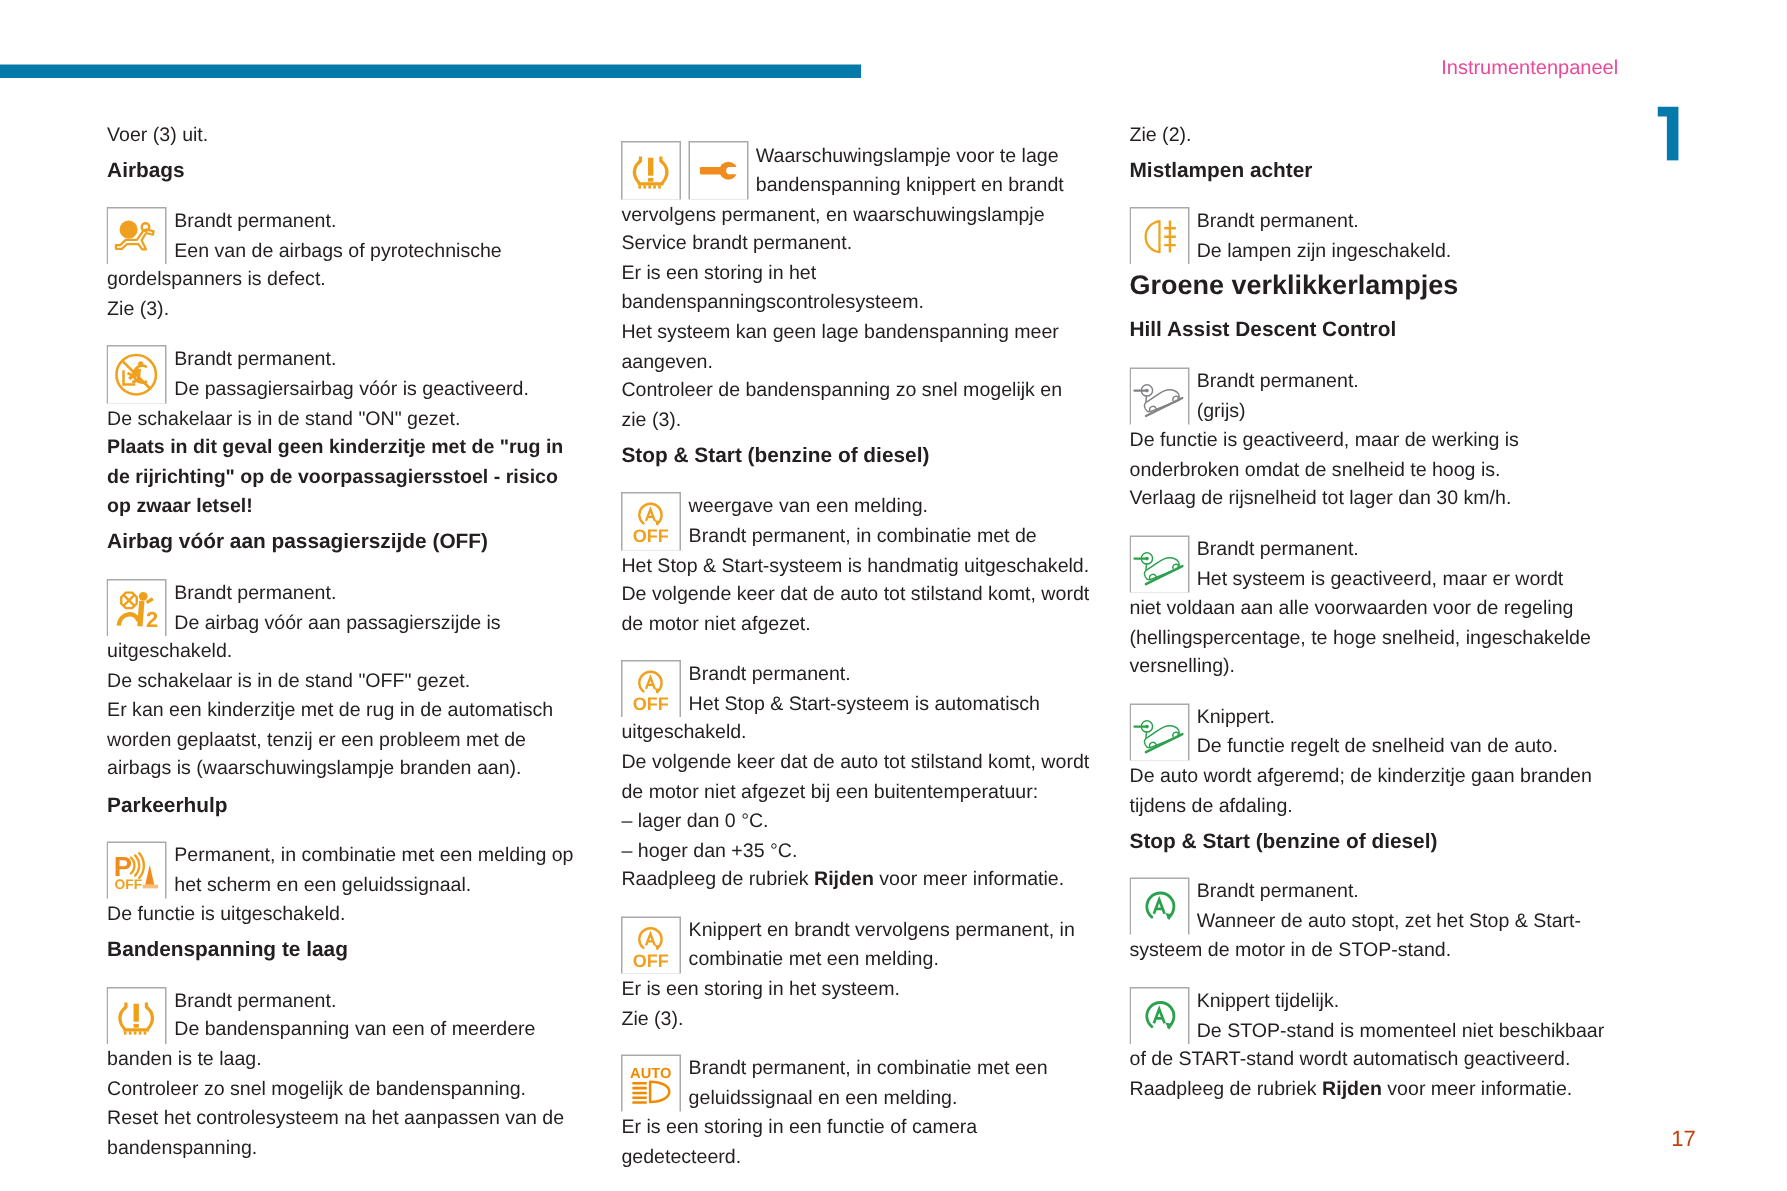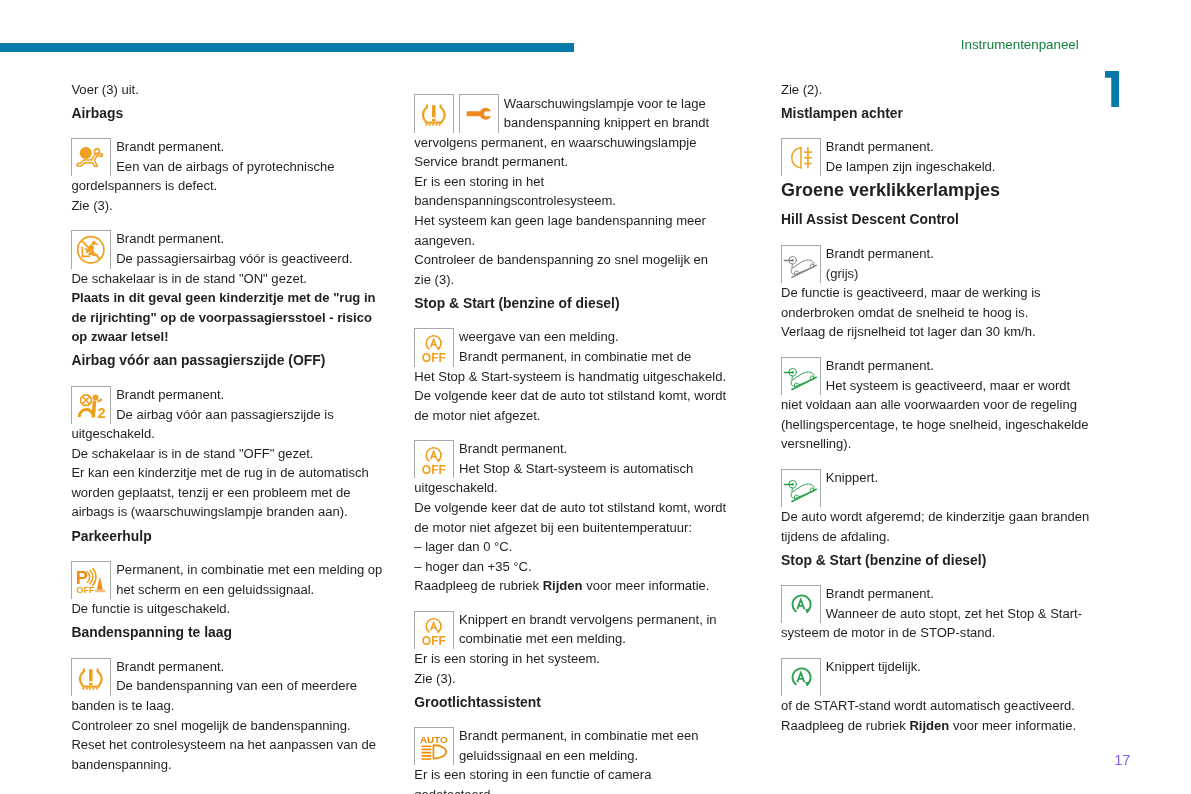--- a/index.html
+++ b/index.html
@@ -1,28 +1,28 @@
 <!DOCTYPE html>
 <html><head>
 <meta charset="utf-8">
 <style>
   html,body{margin:0;padding:0;}
   body{width:1191px;height:794px;background:#ffffff;
        font-family:"Liberation Sans",sans-serif;color:#231f20;position:relative;overflow:hidden;}
   .page{position:absolute;left:0;top:0;width:1191px;height:794px;}
 
-  .hdr-title{position:absolute;left:960.8px;top:36.6px;font-size:13.35px;color:#15803d;white-space:nowrap;}
+  .hdr-title{position:absolute;left:960.8px;top:36.6px;font-size:13.35px;color:#ec4899;white-space:nowrap;}
   .hdr-rule{position:absolute;left:0px;top:43px;width:574px;height:9px;background:#0579a9;}
   .chapnum{position:absolute;left:1105px;top:70.9px;line-height:0;}
-  .pagenum{position:absolute;left:1114.2px;top:751.5px;font-size:14.7px;color:#8b5cf6;}
+  .pagenum{position:absolute;left:1114.2px;top:751.5px;font-size:14.7px;color:#c2410c;}
 
   .col{position:absolute;top:79.5px;width:319px;}
   .col1{left:71.4px;}
   .col2{left:414.3px;}
-  .col3{left:781px;}
+  .col3{left:753px;}
 
   .p{font-size:13.05px;line-height:19.576px;margin:0;}
   .h{font-size:13.9px;line-height:19.576px;font-weight:bold;margin:4.498px 0 0.689px 0;}
   .h2{font-size:18px;line-height:19.576px;font-weight:bold;margin:4.498px 0 10.12px 0;}
   b{font-weight:bold;}
 
   .iconbox{width:39.6px;height:39.6px;border:1px solid #a7a9ac;box-sizing:border-box;
            float:left;margin-right:5.2px;margin-top:0.86px;margin-bottom:-1.31px;background:#fff;}
   .iconbox svg{display:block;width:100%;height:100%;}
   .blk{overflow:hidden;margin-top:14px;}
@@ -161,21 +161,20 @@
         <div class="iconbox">
           <svg viewBox="0 0 40 40">
             <use href="#ic-ss-off"></use>
           </svg>
         </div>
         <div class="p">Knippert en brandt vervolgens permanent, in</div>
         <div class="p">combinatie met een melding.</div>
       </div>
       <div class="p">Er is een storing in het systeem.</div>
       <div class="p">Zie (3).</div>
-      <div class="h">Grootlichtassistent</div>
       <div class="blk">
         <div class="iconbox">
           <svg viewBox="0 0 40 40">
             <use href="#ic-auto-beam"></use>
           </svg>
         </div>
         <div class="p">Brandt permanent, in combinatie met een</div>
         <div class="p">geluidssignaal en een melding.</div>
       </div>
       <div class="p">Er is een storing in een functie of camera gedetecteerd.</div>
@@ -218,20 +217,21 @@
       <div class="p">niet voldaan aan alle voorwaarden voor de regeling</div>
       <div class="p">(hellingspercentage, te hoge snelheid, ingeschakelde</div>
       <div class="p">versnelling).</div>
       <div class="blk">
         <div class="iconbox">
           <svg viewBox="0 0 40 40">
             <use href="#ic-hill-green"></use>
           </svg>
         </div>
         <div class="p">Knippert.</div>
+        <div class="p">De functie regelt de snelheid van de auto.</div>
       </div>
       <div class="p">De auto wordt afgeremd; de kinderzitje gaan branden</div>
       <div class="p">tijdens de afdaling.</div>
       <div class="h">Stop &amp; Start (benzine of diesel)</div>
       <div class="blk">
         <div class="iconbox">
           <svg viewBox="0 0 40 40">
             <use href="#ic-ss-green"></use>
           </svg>
         </div>
@@ -239,20 +239,21 @@
         <div class="p">Wanneer de auto stopt, zet het Stop &amp; Start-</div>
       </div>
       <div class="p">systeem de motor in de STOP-stand.</div>
       <div class="blk">
         <div class="iconbox">
           <svg viewBox="0 0 40 40">
             <use href="#ic-ss-green"></use>
           </svg>
         </div>
         <div class="p">Knippert tijdelijk.</div>
+        <div class="p">De STOP-stand is momenteel niet beschikbaar</div>
       </div>
       <div class="p">of de START-stand wordt automatisch geactiveerd.</div>
       <div class="p"><span>Raadpleeg de rubriek </span><b>Rijden</b><span> voor meer informatie.</span></div>
     </div>
 </div>
 
 <svg width="0" height="0" style="position:absolute" aria-hidden="true">
     <defs>
 
 <symbol id="ic-airbag" viewBox="0 0 40 40">

